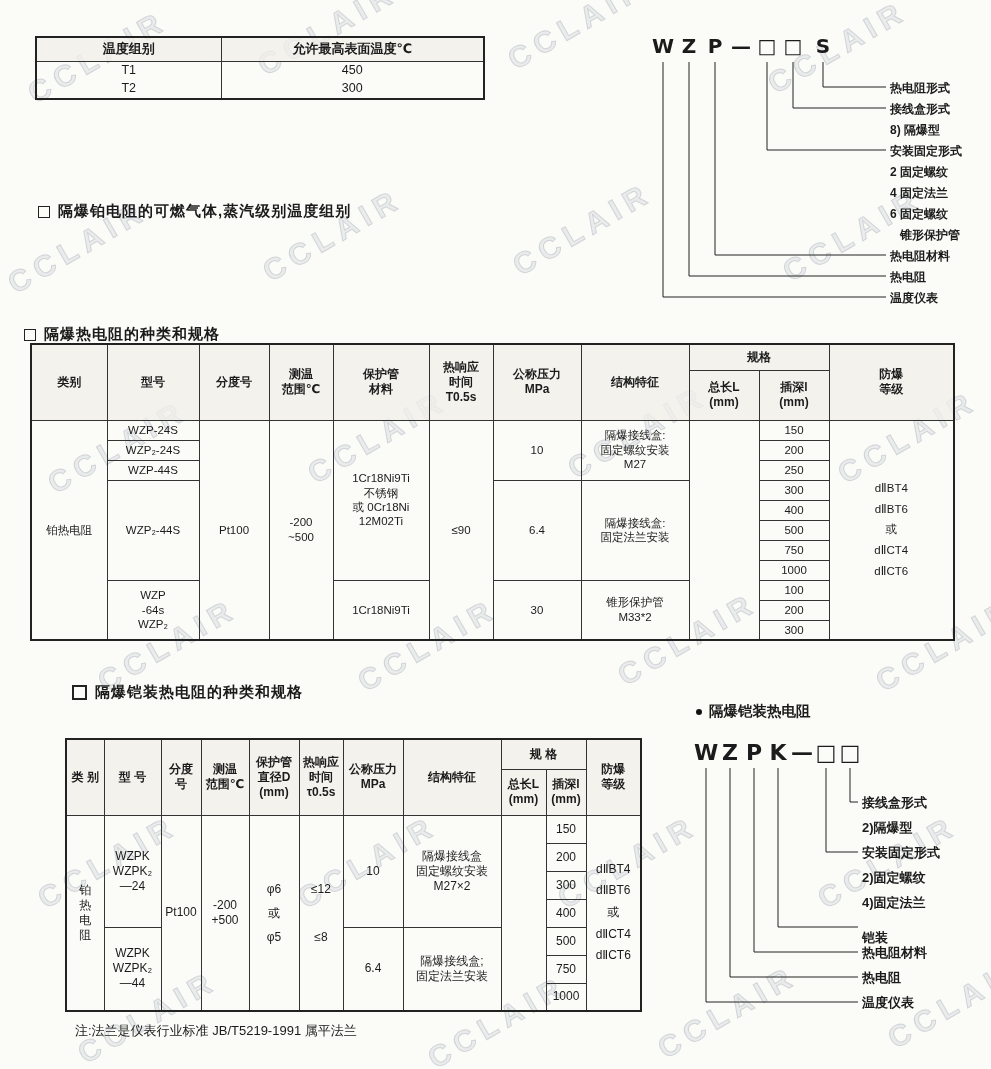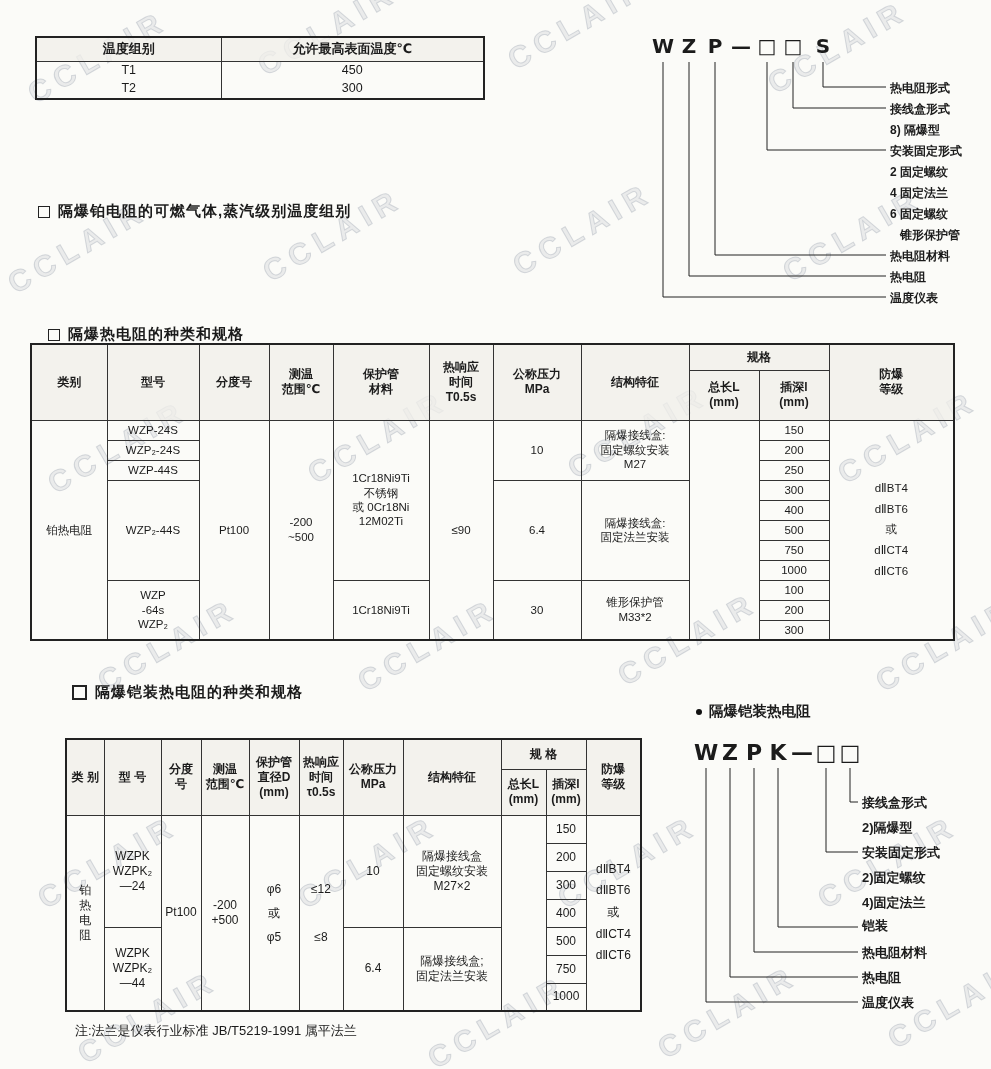--- a/index.html
+++ b/index.html
@@ -136,21 +136,21 @@
     <div class="dlabel" style="top:220px">热电阻材料</div>
     <div class="dlabel" style="top:241px">热电阻</div>
     <div class="dlabel" style="top:262px">温度仪表</div>
   </div>
 
   <div class="heading" style="left:38px;top:202px">
     <span class="sq"></span>
     <span>隔爆铂电阻的可燃气体,蒸汽级别温度组别</span>
   </div>
 
-  <div class="heading" style="left:48px;top:325px">
+  <div class="heading" style="left:24px;top:325px">
     <span class="sq"></span>
     <span>隔爆热电阻的种类和规格</span>
   </div>
 
   <table class="spec main" style="left:30px;top:343px;width:925px">
     <colgroup>
       <col style="width:76px">
         <col style="width:92px">
         <col style="width:70px">
         <col style="width:64px">
@@ -282,21 +282,21 @@
     <span class="dchar" style="left:76px">K</span>
     <span class="dchar" style="left:100px">—</span>
     <span class="dchar" style="left:124px">□</span>
     <span class="dchar" style="left:148px">□</span>
 
     <div class="dlabel" style="top:92px">接线盒形式</div>
     <div class="dlabel" style="top:117px">2)隔爆型</div>
     <div class="dlabel" style="top:142px">安装固定形式</div>
     <div class="dlabel" style="top:167px">2)固定螺纹</div>
     <div class="dlabel" style="top:192px">4)固定法兰</div>
-    <div class="dlabel" style="top:215px">铠装</div>
+    <div class="dlabel" style="top:227px">铠装</div>
     <div class="dlabel" style="top:242px">热电阻材料</div>
     <div class="dlabel" style="top:267px">热电阻</div>
     <div class="dlabel" style="top:292px">温度仪表</div>
   </div>
 
   <table class="spec ktab" style="left:65px;top:738px;width:577px">
     <colgroup>
       <col style="width:38px">
         <col style="width:57px">
         <col style="width:40px">

